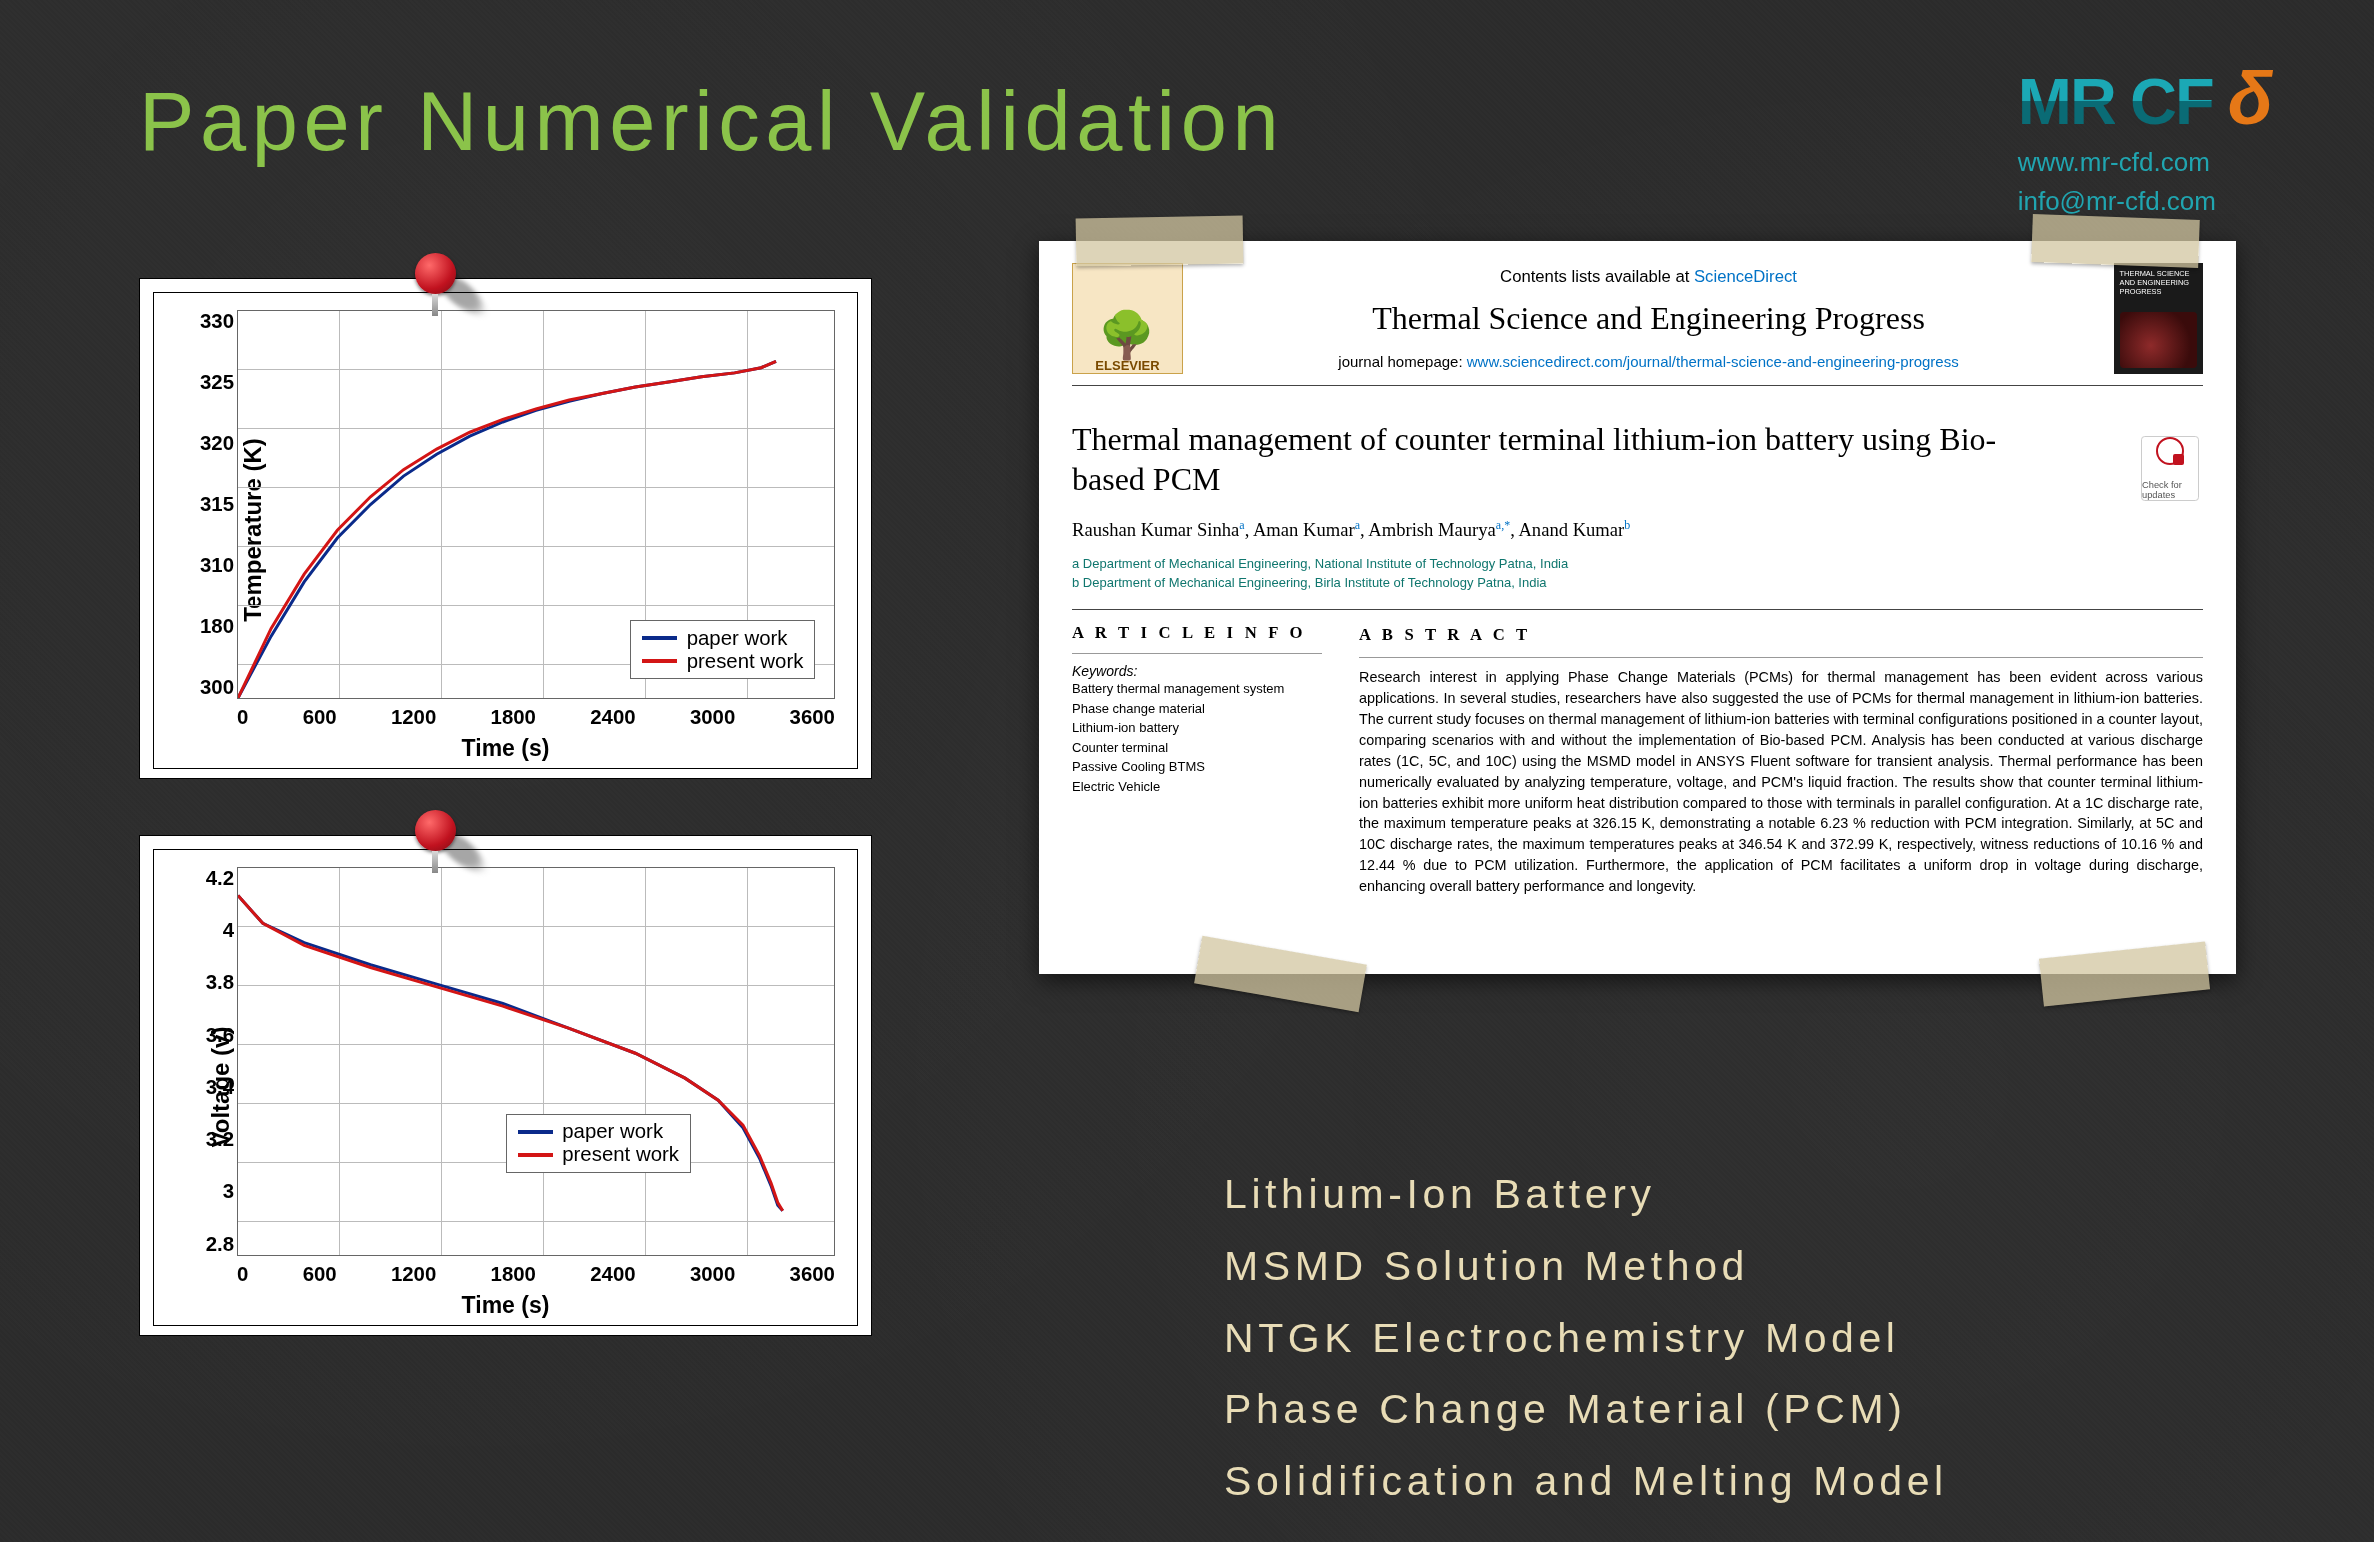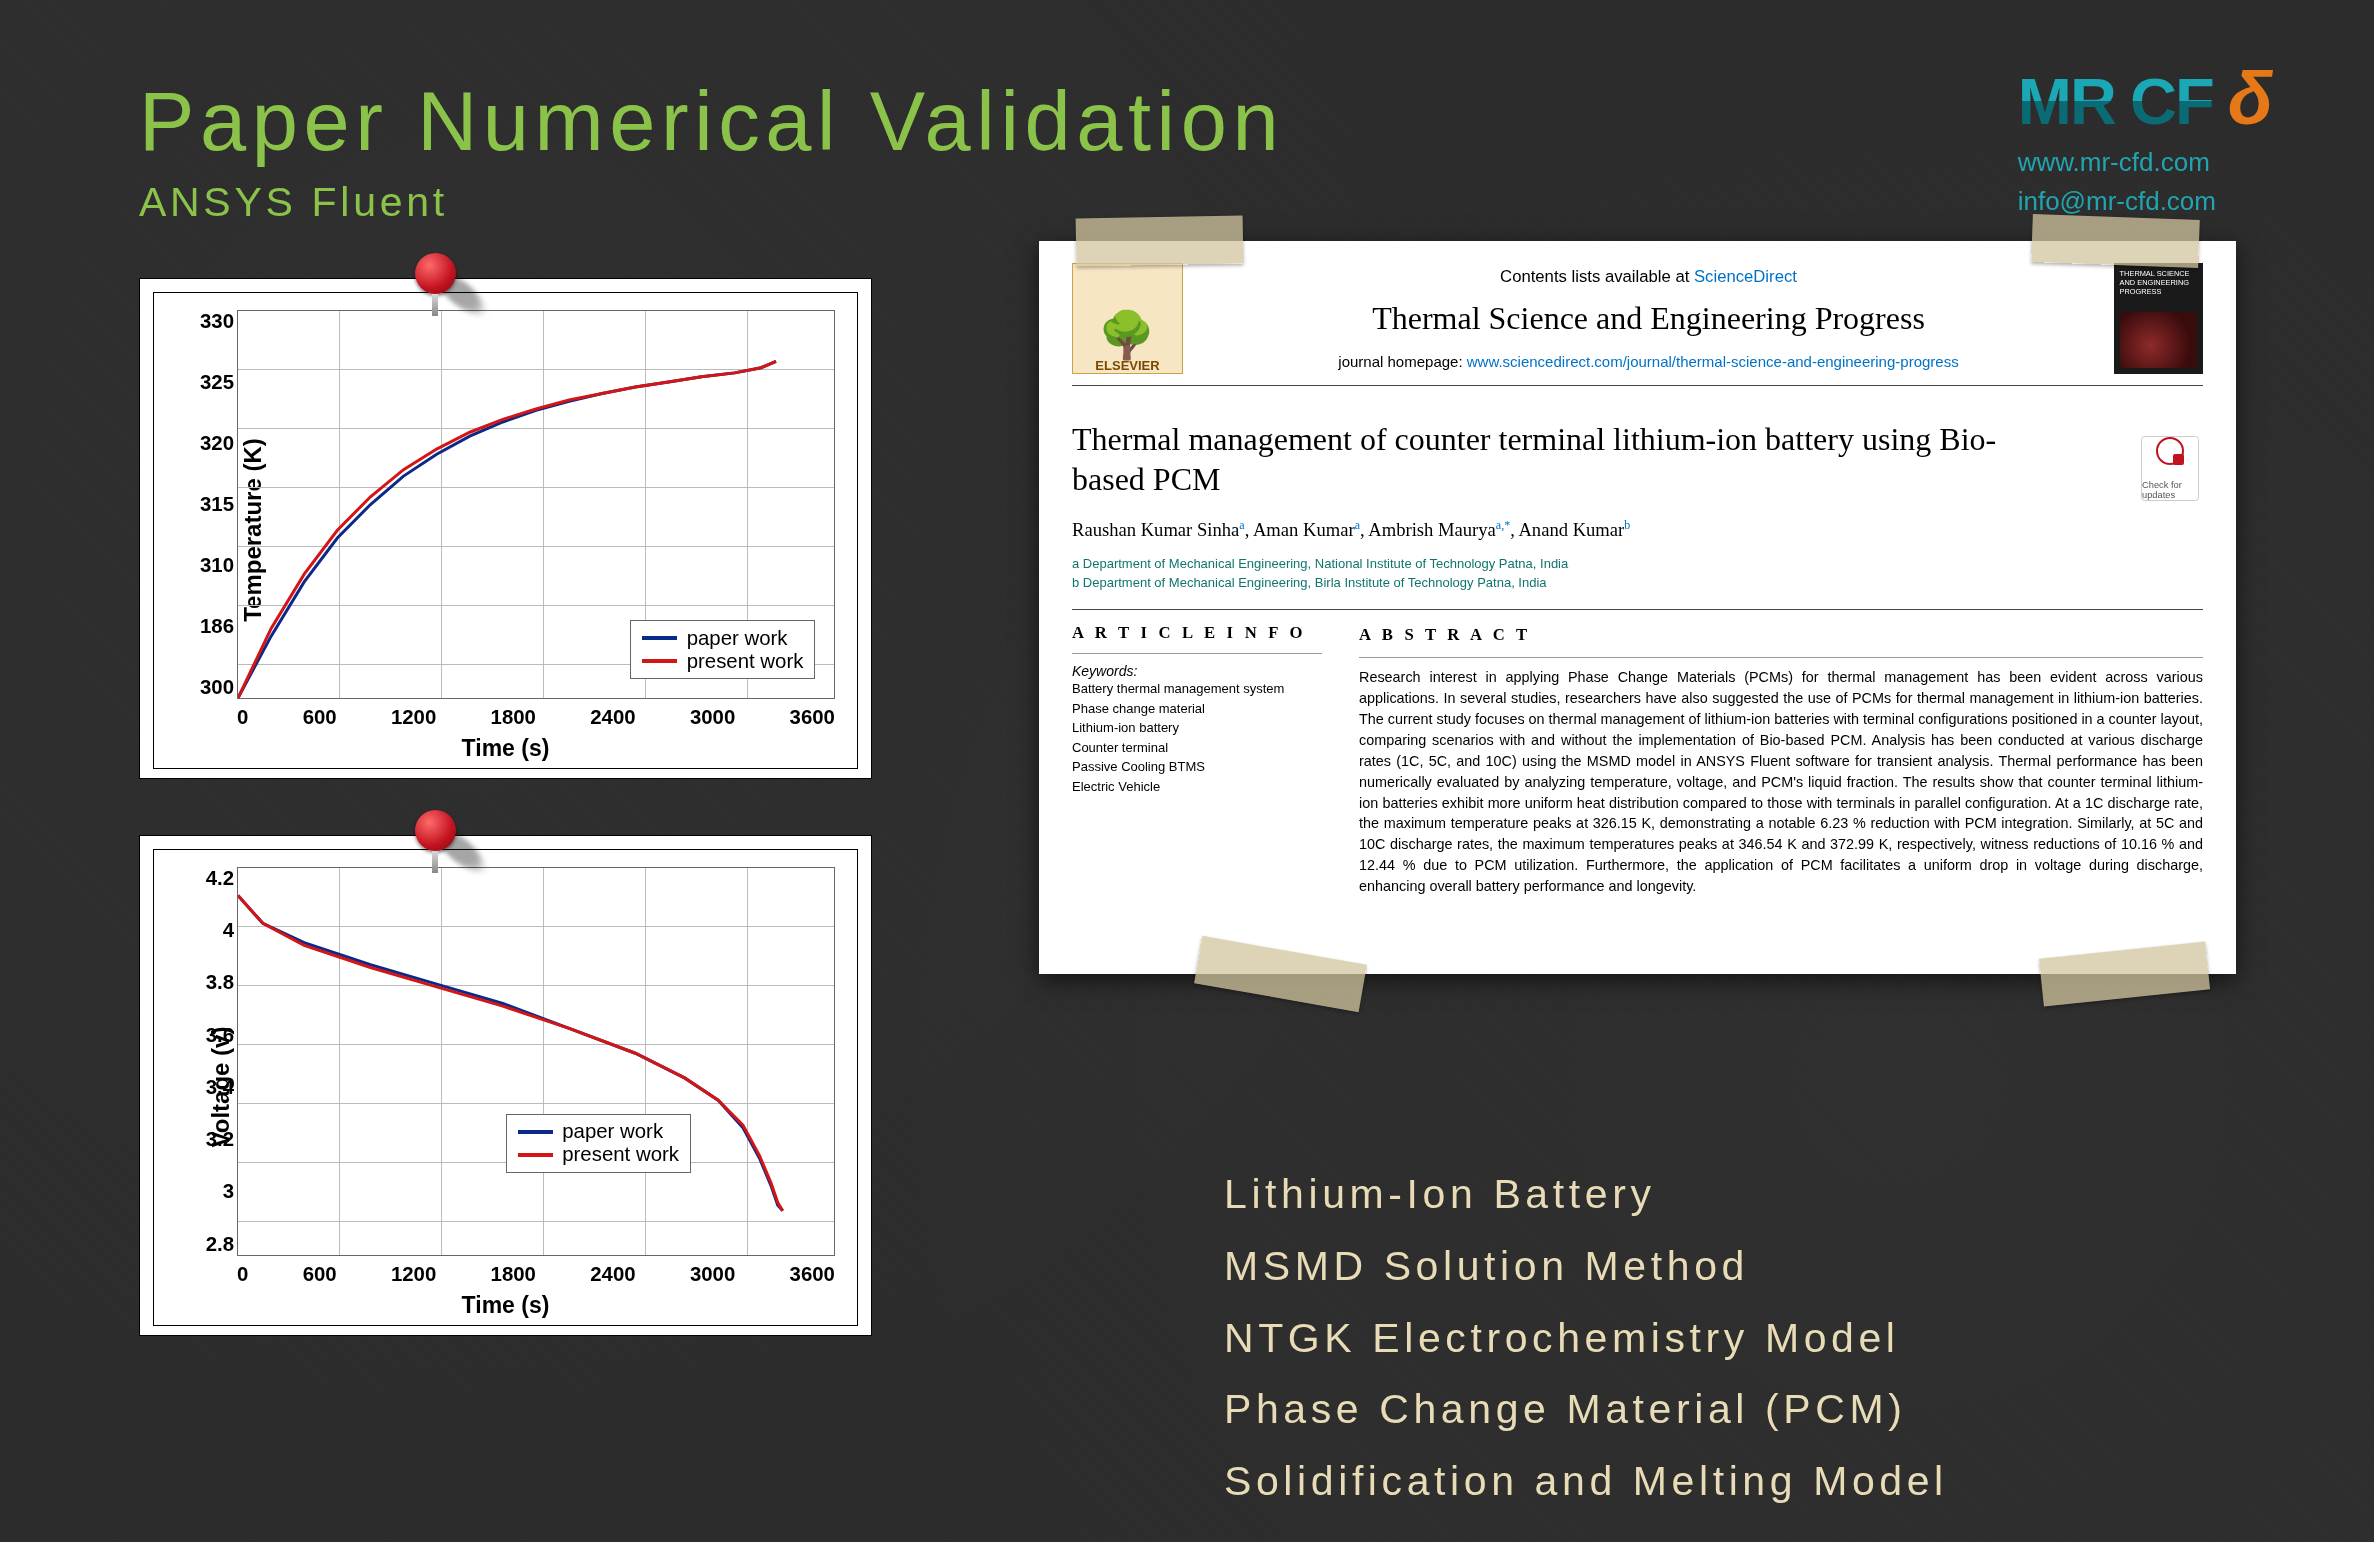--- a/index.html
+++ b/index.html
@@ -119,21 +119,20 @@
   .col-info .kwlist div { font-size: 13px; line-height:1.5; }
   .col-abs { flex:1; font-size: 14.4px; text-align: justify; line-height: 1.45; }
 
   .topics { position: absolute; left: 1224px; top: 1159px; color: #e8dcb6; font-size: 41px; letter-spacing: 4.6px; line-height: 1.75; font-weight: 500; }
 </style>
 </head>
 <body>
 
 <div class="title-block">
   <div class="main-title">Paper Numerical Validation</div>
-  <div class="subtitle">ANSYS Fluent</div>
 </div>
 
 <div class="logo-block">
   <div class="logo-row">
     <span class="logo-mr">MR</span>
     <span class="logo-cf">CF</span>
     <span class="logo-delta">δ</span>
   </div>
   <div class="contact">www.mr-cfd.com</div>
   <div class="contact">info@mr-cfd.com</div>
@@ -147,21 +146,21 @@
     </div>
   <div class="plot-area">
     <div class="axis-y-label">Temperature (K)</div>
     <div class="axis-x-label">Time (s)</div>
     <div class="y-ticks">
       <span>330</span>
       <span>325</span>
       <span>320</span>
       <span>315</span>
       <span>310</span>
-      <span>186</span>
+      <span>180</span>
       <span>300</span>
     </div>
     <div class="x-ticks">
       <span>0</span>
       <span>600</span>
       <span>1200</span>
       <span>1800</span>
       <span>2400</span>
       <span>3000</span>
       <span>3600</span>

